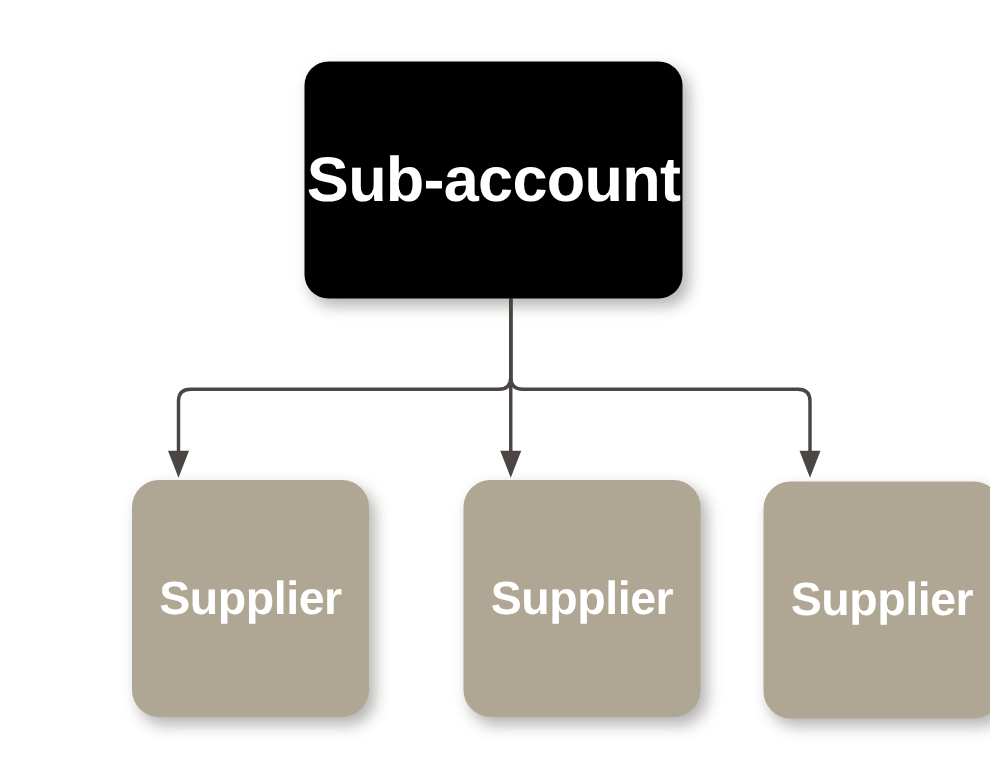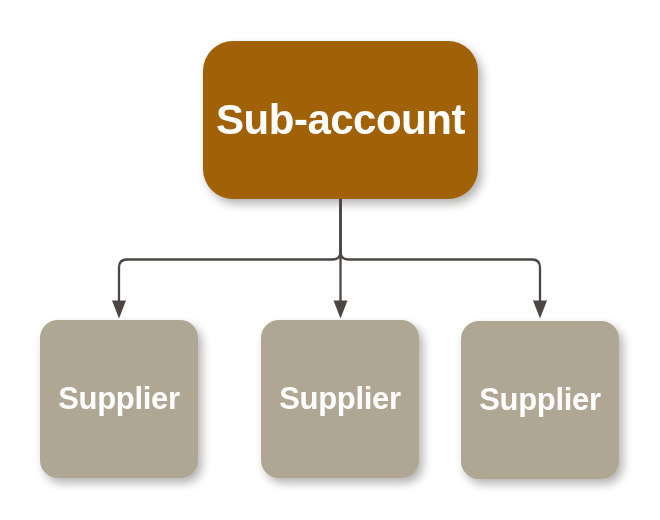--- a/index.html
+++ b/index.html
@@ -30,30 +30,31 @@
   .node {
     position: absolute;
     display: flex;
     align-items: center;
     justify-content: center;
     box-shadow: 4px 5px 10px rgba(70, 65, 60, 0.40);
   }
   .node.parent {
     left: 203px;
     top: 41px;
-    width: 275px;
+    width: 252px;
     height: 158px;
-    background: #a16207;
-    border-radius: 30px;
+    background: #000000;
+    border-radius: 16px;
   }
   .node.child {
     width: 158px;
     height: 158px;
     background: #AFA793;
     border-radius: 18px;
+    margin-left: 48px;
   }
   .node.child.c1 { left: 40px;  top: 320px; }
   .node.child.c2 { left: 261px; top: 320px; }
   .node.child.c3 { left: 461px; top: 321px; }
   .label {
     color: #ffffff;
     font-weight: bold;
     white-space: nowrap;
     user-select: none;
   }

